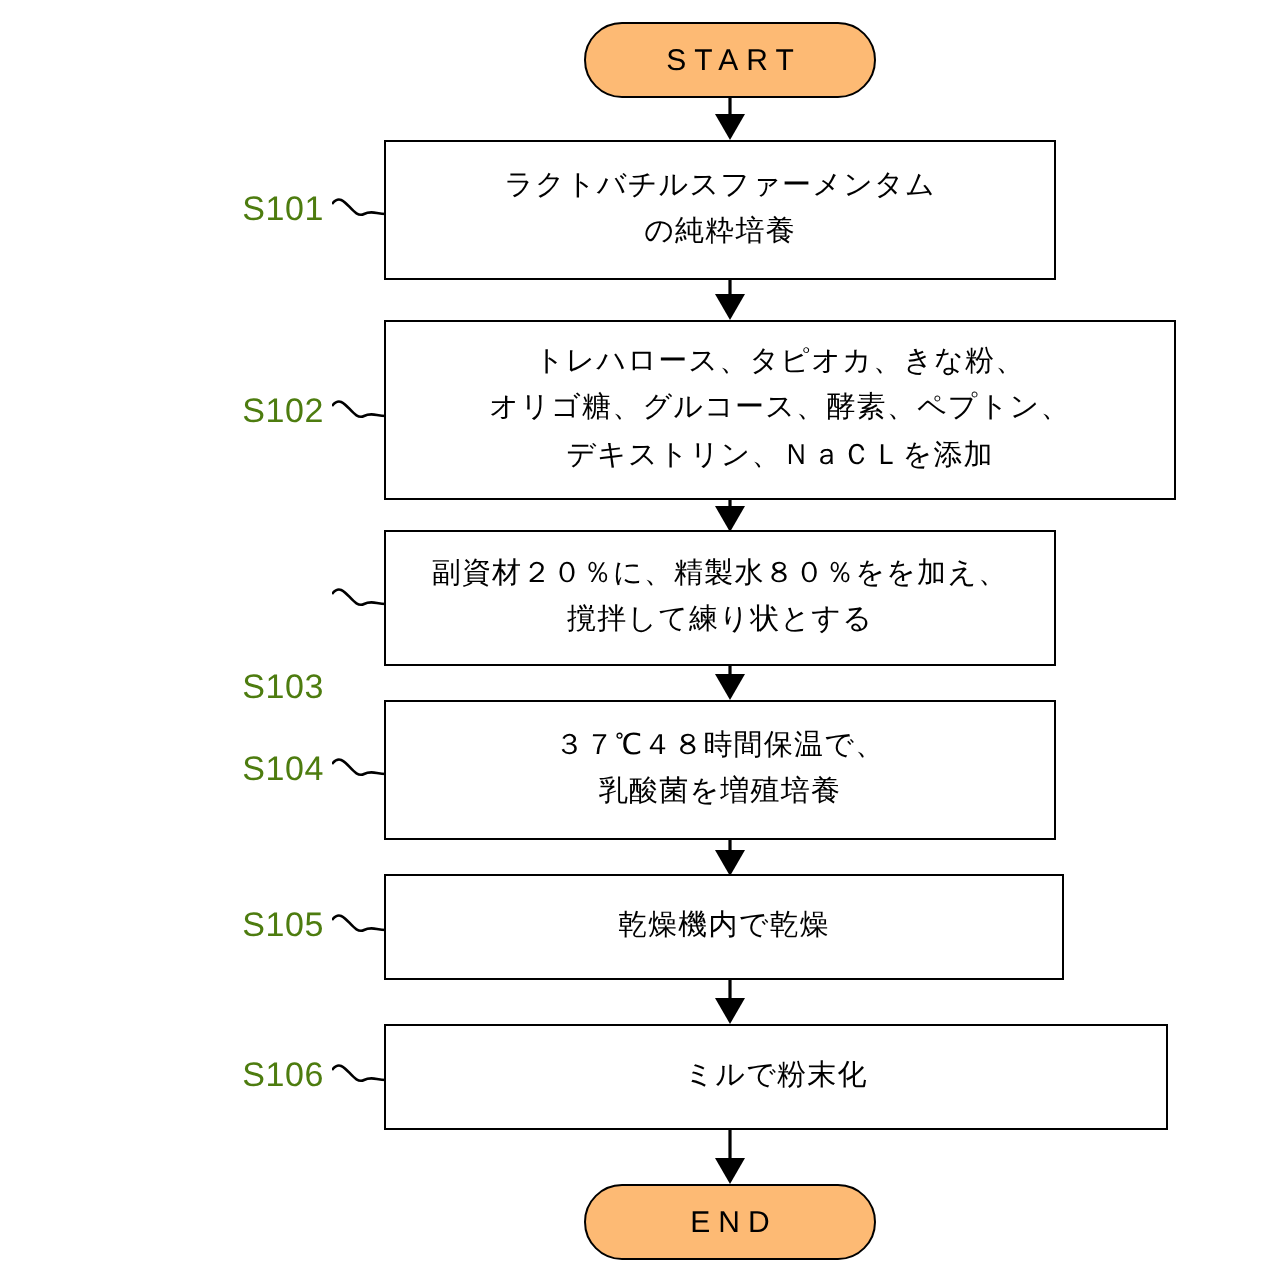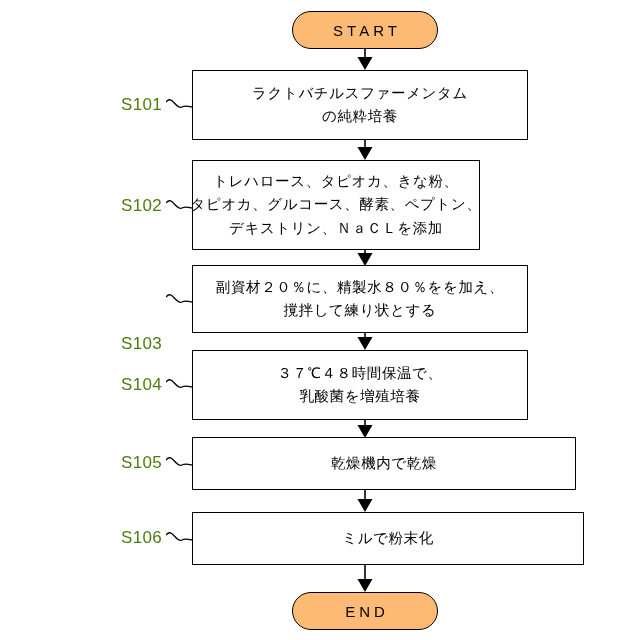--- a/index.html
+++ b/index.html
@@ -107,23 +107,23 @@
     <line x1="13" y1="0" x2="13" y2="9" stroke="#000" stroke-width="1.6"></line>
     <polygon points="5.5,7 20.5,7 13,20" fill="#000"></polygon>
   </svg>
 
   <div class="step-label" style="left:100px; top:196px; width:62px;">
     <span>S102</span>
   </div>
   <svg class="leader" style="left:166px; top:197px;" width="28" height="22" viewBox="0 0 28 22">
     <path d="M0,6 C6,-2 10,14 16,11 C20,9 22,11 27,11" fill="none" stroke="#000" stroke-width="1.3"></path>
   </svg>
-  <div class="process-box" style="left:192px; top:160px; width:288px; height:90px;">
+  <div class="process-box" style="left:192px; top:160px; width:396px; height:90px;">
     <div class="line">トレハロース、タピオカ、きな粉、</div>
-    <div class="line">タピオカ、グルコース、酵素、ペプトン、</div>
+    <div class="line">オリゴ糖、グルコース、酵素、ペプトン、</div>
     <div class="line">デキストリン、ＮａＣＬを添加</div>
   </div>
 
   <svg class="arrow" style="left:352px; top:250px;" width="26" height="17" viewBox="0 0 26 17">
     <line x1="13" y1="0" x2="13" y2="5" stroke="#000" stroke-width="1.6"></line>
     <polygon points="5.5,3 20.5,3 13,16" fill="#000"></polygon>
   </svg>
 
   <div class="step-label" style="left:100px; top:290px; width:62px;margin-top:44px;">
     <span>S103</span>
@@ -156,21 +156,21 @@
     <line x1="13" y1="0" x2="13" y2="7" stroke="#000" stroke-width="1.6"></line>
     <polygon points="5.5,5 20.5,5 13,18" fill="#000"></polygon>
   </svg>
 
   <div class="step-label" style="left:100px; top:453px; width:62px;">
     <span>S105</span>
   </div>
   <svg class="leader" style="left:166px; top:454px;" width="28" height="22" viewBox="0 0 28 22">
     <path d="M0,6 C6,-2 10,14 16,11 C20,9 22,11 27,11" fill="none" stroke="#000" stroke-width="1.3"></path>
   </svg>
-  <div class="process-box" style="left:192px; top:437px; width:384px; height:53px;">
+  <div class="process-box" style="left:192px; top:437px; width:340px; height:53px;">
     <div class="line">乾燥機内で乾燥</div>
   </div>
 
   <svg class="arrow" style="left:352px; top:490px;" width="26" height="23" viewBox="0 0 26 23">
     <line x1="13" y1="0" x2="13" y2="11" stroke="#000" stroke-width="1.6"></line>
     <polygon points="5.5,9 20.5,9 13,22" fill="#000"></polygon>
   </svg>
 
   <div class="step-label" style="left:100px; top:528px; width:62px;">
     <span>S106</span>

